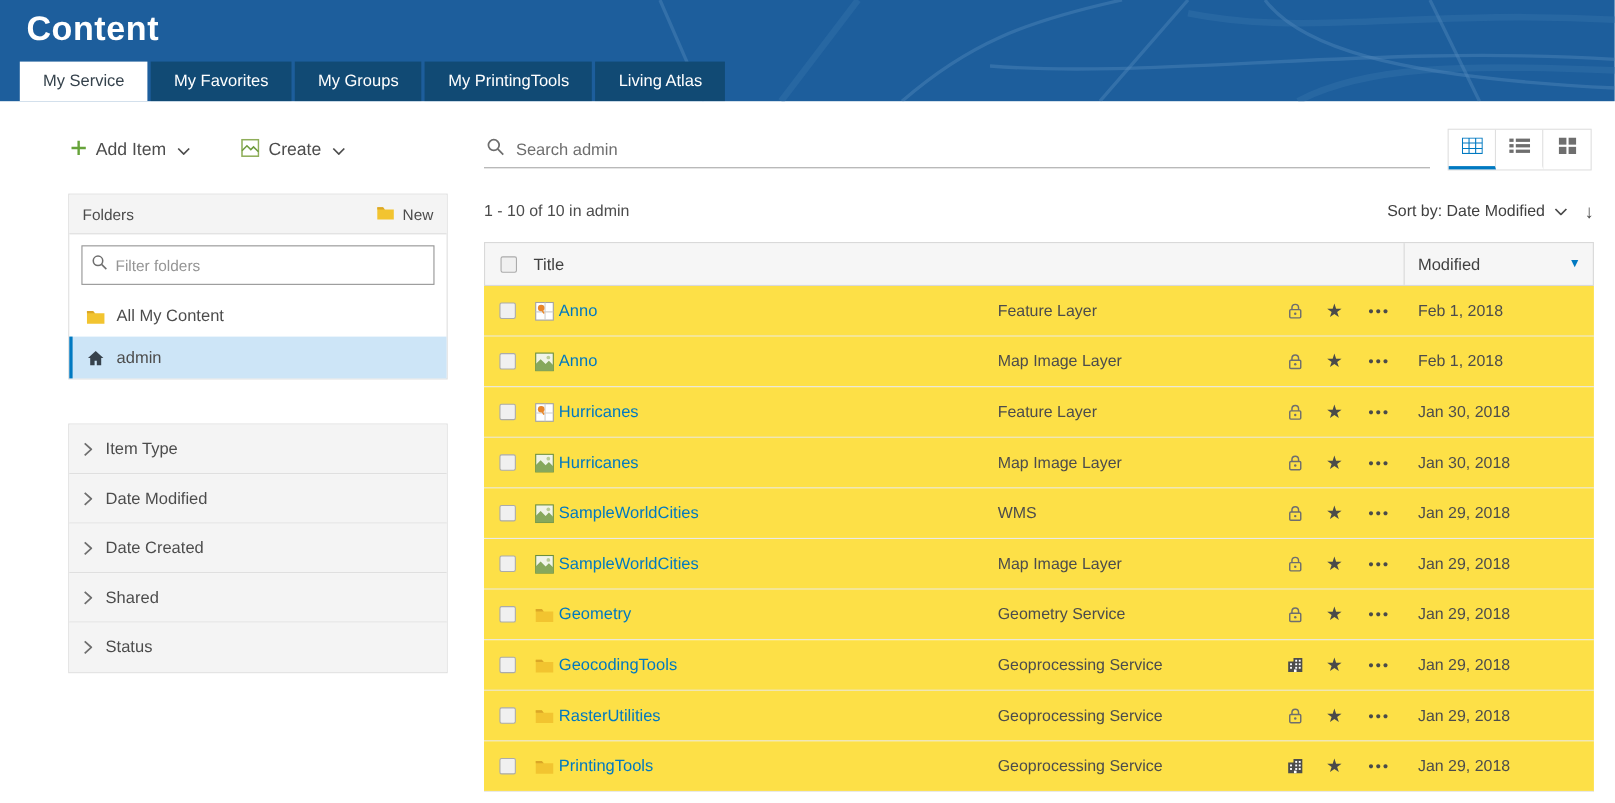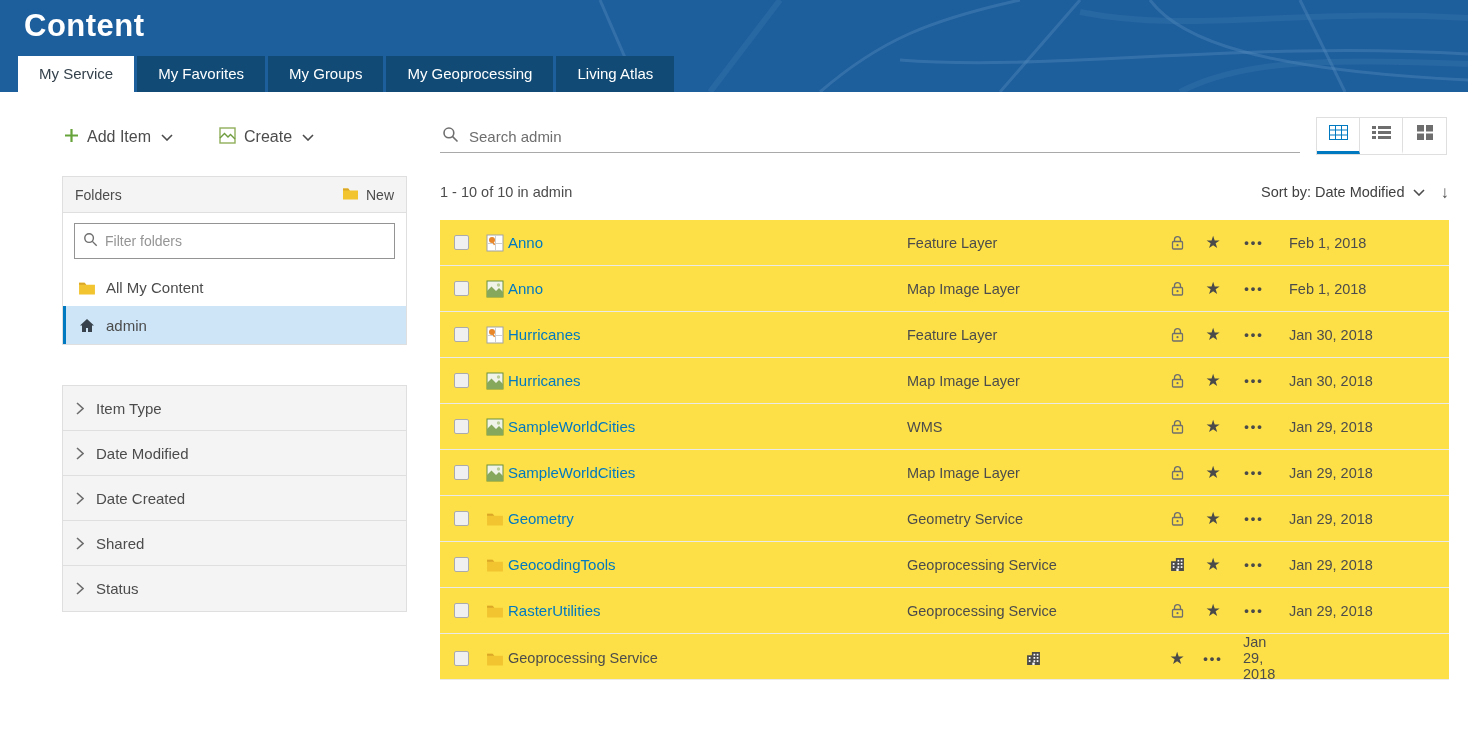--- a/index.html
+++ b/index.html
@@ -98,21 +98,21 @@
         <path d="M1150 0 C1180 40 1260 70 1468 80"></path>
         <path d="M1300 0 L1345 92"></path>
         <path d="M600 0 L640 92"></path>
       </g>
     </svg>
     <h1 class="page-title">Content</h1>
     <nav class="tabs">
         <div class="tab active"><span class="tab-label">My Service</span></div>
         <div class="tab"><span class="tab-label">My Favorites</span></div>
         <div class="tab"><span class="tab-label">My Groups</span></div>
-        <div class="tab"><span class="tab-label">My Geoprocessing</span></div>
+        <div class="tab"><span class="tab-label">My PrintingTools</span></div>
         <div class="tab"><span class="tab-label">Living Atlas</span></div>
       </nav>
   </header>
 
   <div class="content">
 
     <aside class="sidebar">
 
       <div class="actions-row">
         <div class="action-btn">
@@ -296,20 +296,30 @@
               <svg width="12" height="7" viewBox="0 0 12 7">
                   <path d="M1 1l5 5 5-5" fill="none" stroke="#4c4c4c" stroke-width="1.6"></path>
                 </svg>
             </span>
           </span>
           <span class="sort-dir">↓</span>
         </span>
       </div>
 
       <div class="table">
+        <div class="thead">
+          <span class="th-check">
+            <span class="checkbox"></span>
+          </span>
+          <span class="th-title">Title</span>
+          <span class="th-modified">
+            <span>Modified</span>
+            <span class="sort-tri">▼</span>
+          </span>
+        </div>
         <div>
             <div class="trow">
     <span class="cell-check">
       <span class="checkbox"></span>
     </span>
     <span class="item-icon">
                 <svg width="18" height="18" viewBox="0 0 18 18">
                   <rect x="1" y="1" width="16" height="16" fill="#fff" stroke="#a3a3a3"></rect>
                   <g stroke="#cfcfcf" stroke-width="1">
                     <line x1="1" y1="9.5" x2="17" y2="9.5"></line>
@@ -537,20 +547,21 @@
             <div class="trow">
     <span class="cell-check">
       <span class="checkbox"></span>
     </span>
     <span class="item-icon">
                 <svg width="18" height="15" viewBox="0 0 17 14">
                   <path d="M1 2.5h5.2l1.6 2H16v9H1z" fill="#f2c430"></path>
                   <path d="M1 2.5h5.2l1.6 2H1z" fill="#dba727"></path>
                 </svg>
               </span>
+    <span class="cell-title"><a href="#">PrintingTools</a></span>
     <span class="cell-type">Geoprocessing Service</span>
     <span class="share-icon">
                 <svg width="15" height="15" viewBox="0 0 14 14">
                   <path d="M1 13V4h4.5V1H13v12z" fill="#4c4c4c"></path>
                   <g fill="#fff">
                     <rect x="7" y="2.6" width="1.6" height="1.6"></rect>
                     <rect x="10" y="2.6" width="1.6" height="1.6"></rect>
                     <rect x="2.6" y="5.6" width="1.6" height="1.6"></rect>
                     <rect x="7" y="5.6" width="1.6" height="1.6"></rect>
                     <rect x="10" y="5.6" width="1.6" height="1.6"></rect>

